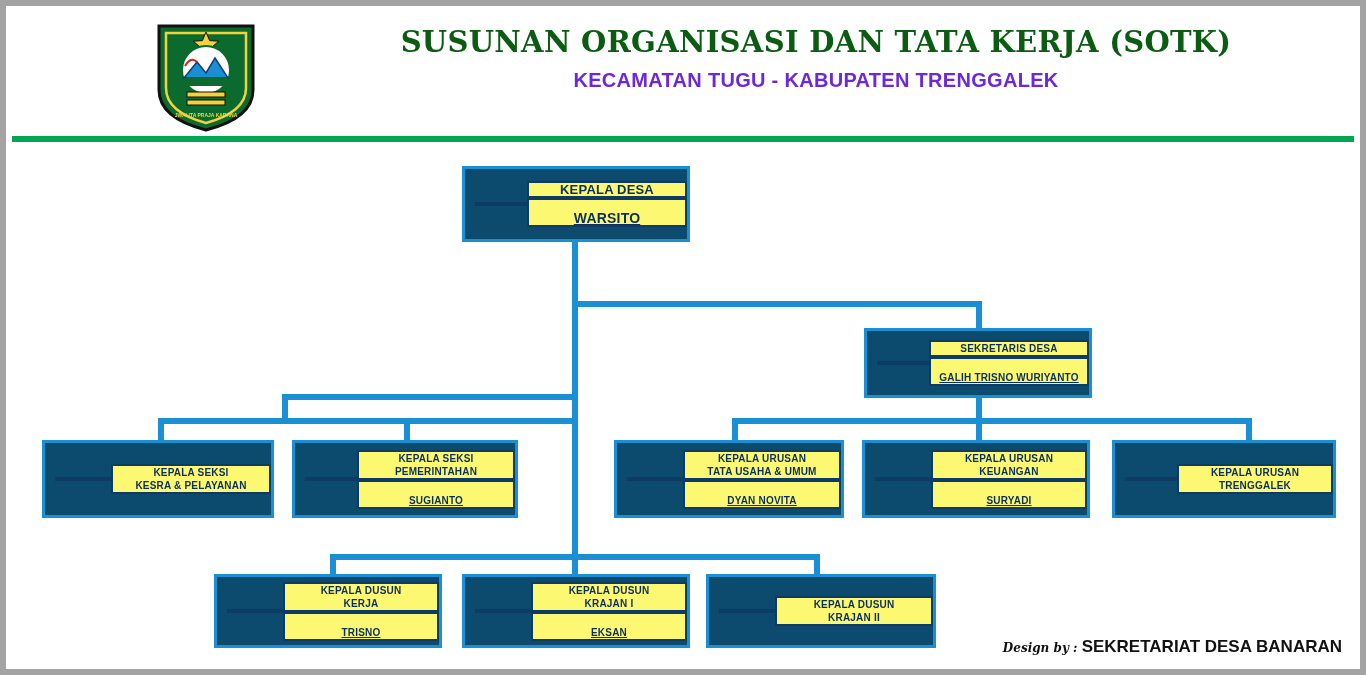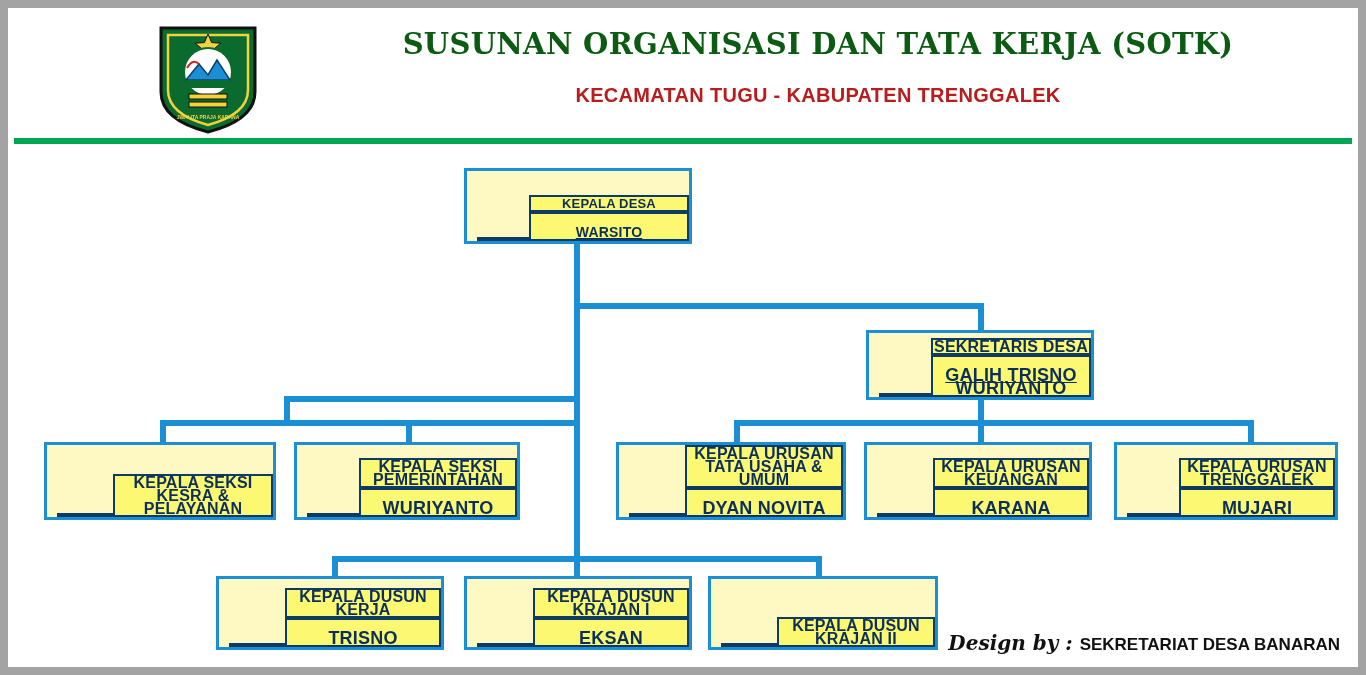--- a/index.html
+++ b/index.html
@@ -5,21 +5,21 @@
   html, body {
     margin: 0;
     padding: 0;
     background: #ffffff;
   }
   #page {
     position: relative;
     width: 1366px;
     height: 675px;
     background: #ffffff;
-    border: 8px solid #a3a3a3;
+    border: 6px solid #a3a3a3;
     box-sizing: border-box;
     overflow: hidden;
     font-family: "Liberation Sans", sans-serif;
   }
   
   .header {
     position: absolute;
     left: 0; top: 0;
     width: 100%;
     height: 132px;
@@ -52,36 +52,36 @@
     font-size: 29px;
     line-height: 33px;
     color: #0b5c12;
     letter-spacing: 0.3px;
   }
   .title-2 {
     font-family: "Liberation Sans", sans-serif;
     font-weight: bold;
     font-size: 20px;
     line-height: 26px;
-    color: #b91c1c;
+    color: #6d28d9;
     letter-spacing: 0.3px;
-    margin-top: 21px;
+    margin-top: 8px;
   }
   
   .line {
     position: absolute;
     background: #1b8fd4;
   }
   
   .node {
     position: absolute;
     display: flex;
-    align-items: flex-end;
+    align-items: center;
     border: 3px solid #1b8fd4;
-    background: #fef9c3;
+    background: #0c4a6e;
     box-sizing: border-box;
     padding-left: 10px;
   }
   .photo {
     flex: 0 0 auto;
     box-sizing: border-box;
     border: 2px solid #0d3b66;
     background: linear-gradient(#c62a21 0%, #c62a21 46%, #6b6152 46%, #6b6152 100%);
     position: relative;
     overflow: hidden;
@@ -137,42 +137,42 @@
     border: 2px solid #0d3b66;
     display: flex;
     align-items: center;
     justify-content: center;
     text-align: center;
     color: #0a2f5c;
     font-weight: bold;
     box-sizing: border-box;
     line-height: 13px;
   }
-  .role { font-size: 16px; letter-spacing: 0.2px; }
-  .name { font-size: 18px; letter-spacing: 0.2px; }
+  .role { font-size: 10px; letter-spacing: 0.2px; }
+  .name { font-size: 10px; letter-spacing: 0.2px; }
   .name span { text-decoration: underline; margin-top: 12px; }
   .node.lvl1 .role, .node.lvl1 .name { font-size: 13px; }
   .node.lvl1 .name { font-size: 14px; }
   .node .role { flex: 1 1 50%; }
   .node .name { flex: 1 1 50%; }
   .credit {
     position: absolute;
     right: 18px;
     bottom: 12px;
     font-size: 17px;
     color: #111;
     font-weight: bold;
     font-family: "Liberation Sans", sans-serif;
     white-space: nowrap;
   }
   .credit .script {
     font-family: "DejaVu Serif", serif;
     font-style: italic;
     font-weight: bold;
-    font-size: 20px;
+    font-size: 12px;
   }
 </style>
 </head>
 <body>
 
 <div id="page">
 
   <div class="header">
 
     <div class="logo">
@@ -269,21 +269,21 @@
         <div class="body"></div>
     </div>
     <div class="labels">
       <div class="role">
         <div>
           <div>KEPALA SEKSI</div>
           <div>PEMERINTAHAN</div>
         </div>
       </div>
       <div class="name">
-          <span>WURIYANTO</span>
+          <span>SUGIANTO</span>
         </div>
     </div>
   </div>
 
   <div class="node" style="left:608px; top:434px; width:230px; height:78px;">
     <div class="photo f" style="width:56px;">
       <div class="scarf"></div>
         <div class="face"></div>
     </div>
     <div class="labels">
@@ -305,40 +305,37 @@
         <div class="body"></div>
     </div>
     <div class="labels">
       <div class="role">
         <div>
           <div>KEPALA URUSAN</div>
           <div>KEUANGAN</div>
         </div>
       </div>
       <div class="name">
-          <span>KARANA</span>
+          <span>SURYADI</span>
         </div>
     </div>
   </div>
 
   <div class="node" style="left:1106px; top:434px; width:224px; height:78px;">
     <div class="photo" style="width:52px;">
       <div class="head"></div>
         <div class="body"></div>
     </div>
     <div class="labels">
       <div class="role">
         <div>
           <div>KEPALA URUSAN</div>
           <div>TRENGGALEK</div>
         </div>
       </div>
-      <div class="name">
-          <span>MUJARI</span>
-        </div>
     </div>
   </div>
 
   <div class="node" style="left:208px; top:568px; width:228px; height:74px;">
     <div class="photo" style="width:56px;">
       <div class="head"></div>
         <div class="body"></div>
     </div>
     <div class="labels">
       <div class="role">

